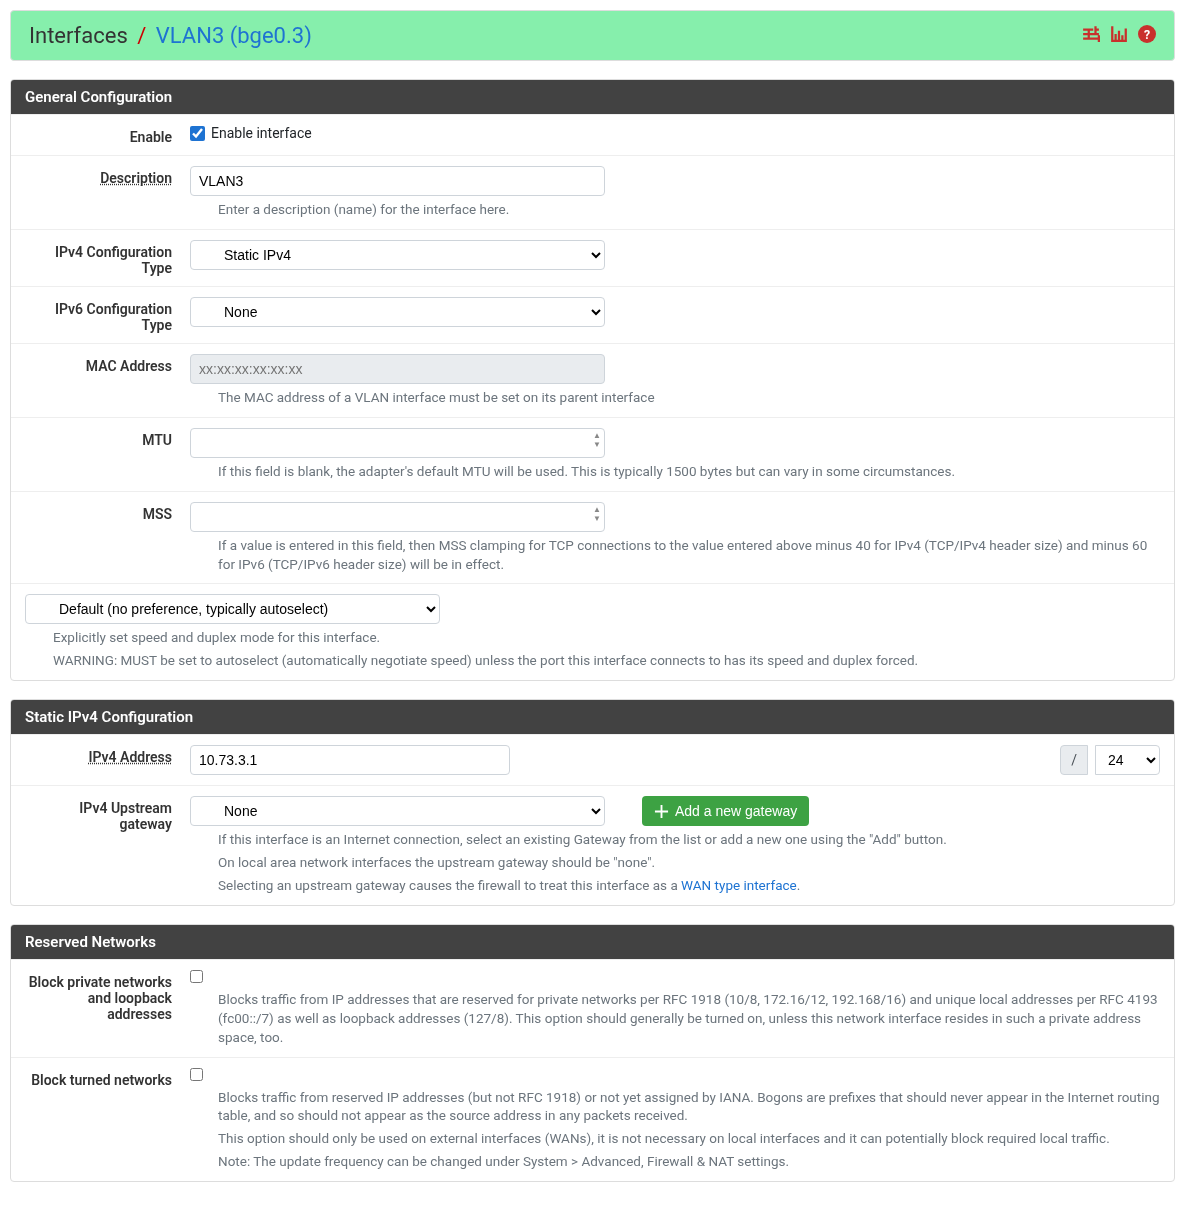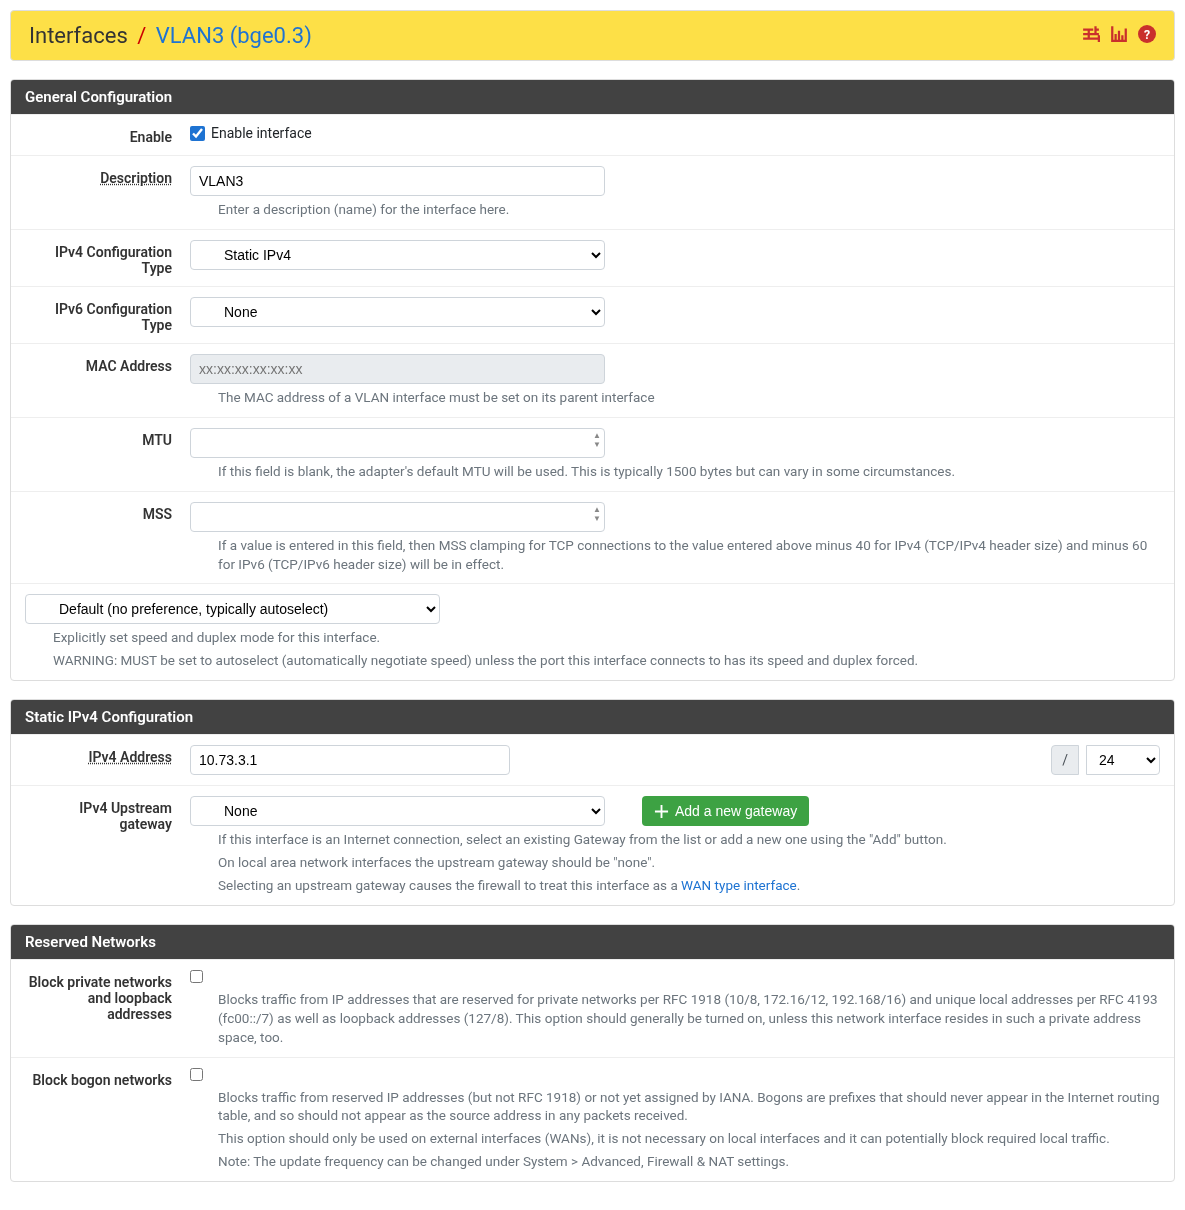--- a/index.html
+++ b/index.html
@@ -10,21 +10,21 @@
   background: #fff;
   padding: 10px;
 }
 .panel {
   border: 1px solid #ddd;
   border-radius: 4px;
   margin-bottom: 18px;
   overflow: hidden;
 }
 .breadcrumb-bar {
-  background: #fde047;
+  background: #86efac;
   padding: 12px 18px;
   border: 1px solid #ddd;
   border-radius: 4px;
   margin-bottom: 18px;
   display: flex;
   justify-content: space-between;
   align-items: center;
 }
 .breadcrumb-bar h2 { font-size: 22px; font-weight: 400; color: #333; }
 .breadcrumb-bar h2 .sep { color: #c00; margin: 0 4px; }
@@ -80,21 +80,21 @@
   background: #e9ecef;
   border: 1px solid #ced4da;
   border-radius: 4px 0 0 4px;
   height: 30px;
   display: inline-flex;
   align-items: center;
   padding: 0 10px;
   margin-left: auto;
   color: #495057;
 }
-.cidr-sel { width: 74px; border-radius: 0 4px 4px 0; margin-left: -1px; }
+.cidr-sel { width: 65px; border-radius: 0 4px 4px 0; margin-left: -1px; }
 .chk-line { display: flex; align-items: center; gap: 6px; }
 .chk-line input[type=checkbox] { width: 15px; height: 15px; accent-color: #1e73d2; }
 .btn {
   display: inline-flex;
   align-items: center;
   gap: 6px;
   border-radius: 4px;
   padding: 7px 12px;
   font-size: 14px;
   border: none;
@@ -256,21 +256,21 @@
 
   <div class="row">
     <div class="row-label">Block private networks and loopback addresses</div>
     <div class="row-body">
       <input type="checkbox" style="">
       <div class="help">Blocks traffic from IP addresses that are reserved for private networks per RFC 1918 (10/8, 172.16/12, 192.168/16) and unique local addresses per RFC 4193 (fc00::/7) as well as loopback addresses (127/8). This option should generally be turned on, unless this network interface resides in such a private address space, too.</div>
     </div>
   </div>
 
   <div class="row">
-    <div class="row-label">Block bogon networks</div>
+    <div class="row-label">Block turned networks</div>
     <div class="row-body">
       <input type="checkbox" style="">
       <div class="help">Blocks traffic from reserved IP addresses (but not RFC 1918) or not yet assigned by IANA. Bogons are prefixes that should never appear in the Internet routing table, and so should not appear as the source address in any packets received.</div>
       <div class="help">This option should only be used on external interfaces (WANs), it is not necessary on local interfaces and it can potentially block required local traffic.</div>
       <div class="help">Note: The update frequency can be changed under System &gt; Advanced, Firewall &amp; NAT settings.</div>
     </div>
   </div>
 </div>
 
 </body></html>

